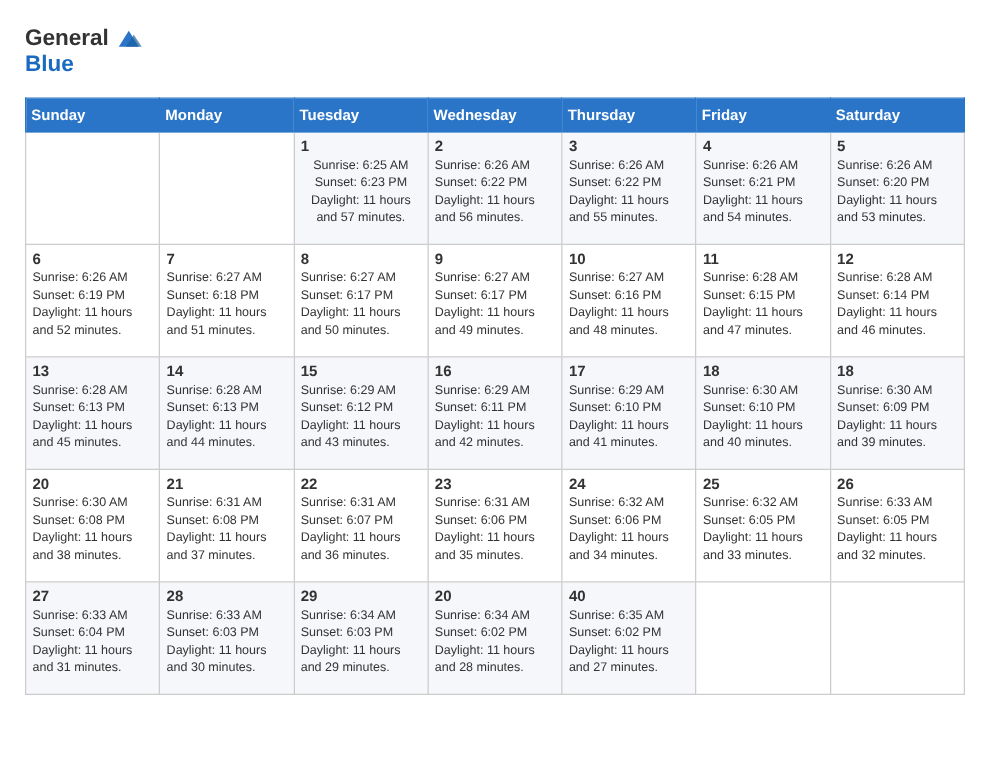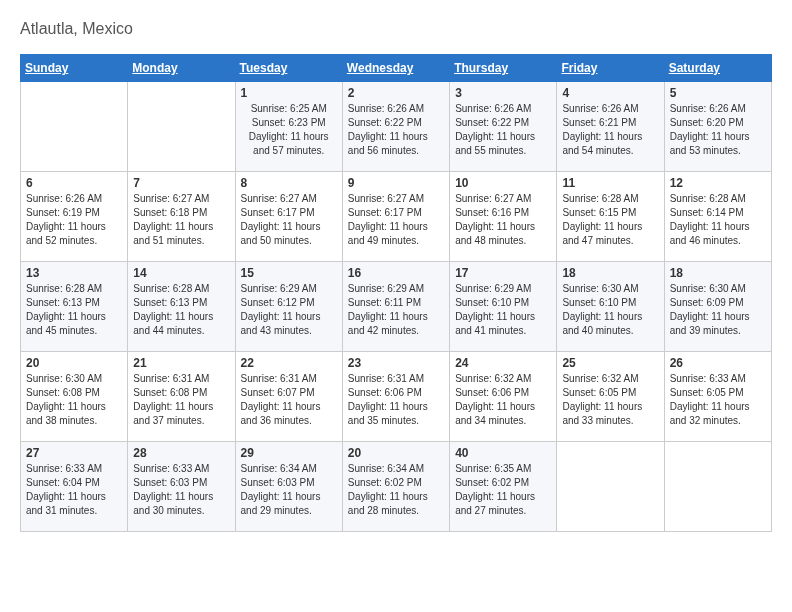--- a/index.html
+++ b/index.html
@@ -60,21 +60,20 @@
       table-layout: fixed;
     }
     thead th {
       background-color: #2a75c7;
       color: white;
       font-size: 12px;
       font-weight: bold;
       padding: 6px 4px;
       text-align: left;
       border: 1px solid #2a75c7;
-      text-decoration: underline;
     }
     tbody td {
       border: 1px solid #ccc;
       vertical-align: top;
       padding: 4px 5px;
       height: 90px;
       font-size: 10.5px;
       color: #333;
       background: #fff;
     }
@@ -96,22 +95,31 @@
       line-height: 1.4;
     }
     .empty-cell {
       background: #fff !important;
     }
   </style>
 </head>
 <body>
 
 <div class="header">
+  <div class="logo">
+    <div class="logo-text">
+      <span class="logo-general">General</span>
+      <svg class="logo-icon" viewBox="0 0 30 24" xmlns="http://www.w3.org/2000/svg">
+        <polygon points="5,20 15,4 25,20" fill="#2a75c7"></polygon>
+        <polygon points="12,20 20,8 28,20" fill="#1a5fa0" opacity="0.7"></polygon>
+      </svg>
+    </div>
+    <span class="logo-blue">Blue</span>
+  </div>
   <div class="title-section">
-    <div class="subtitle">Atlautla, Mexico</div>
   </div>
 </div>
 
 <table>
   <thead>
     <tr>
     <th>Sunday</th>
         <th>Monday</th>
         <th>Tuesday</th>
         <th>Wednesday</th>

